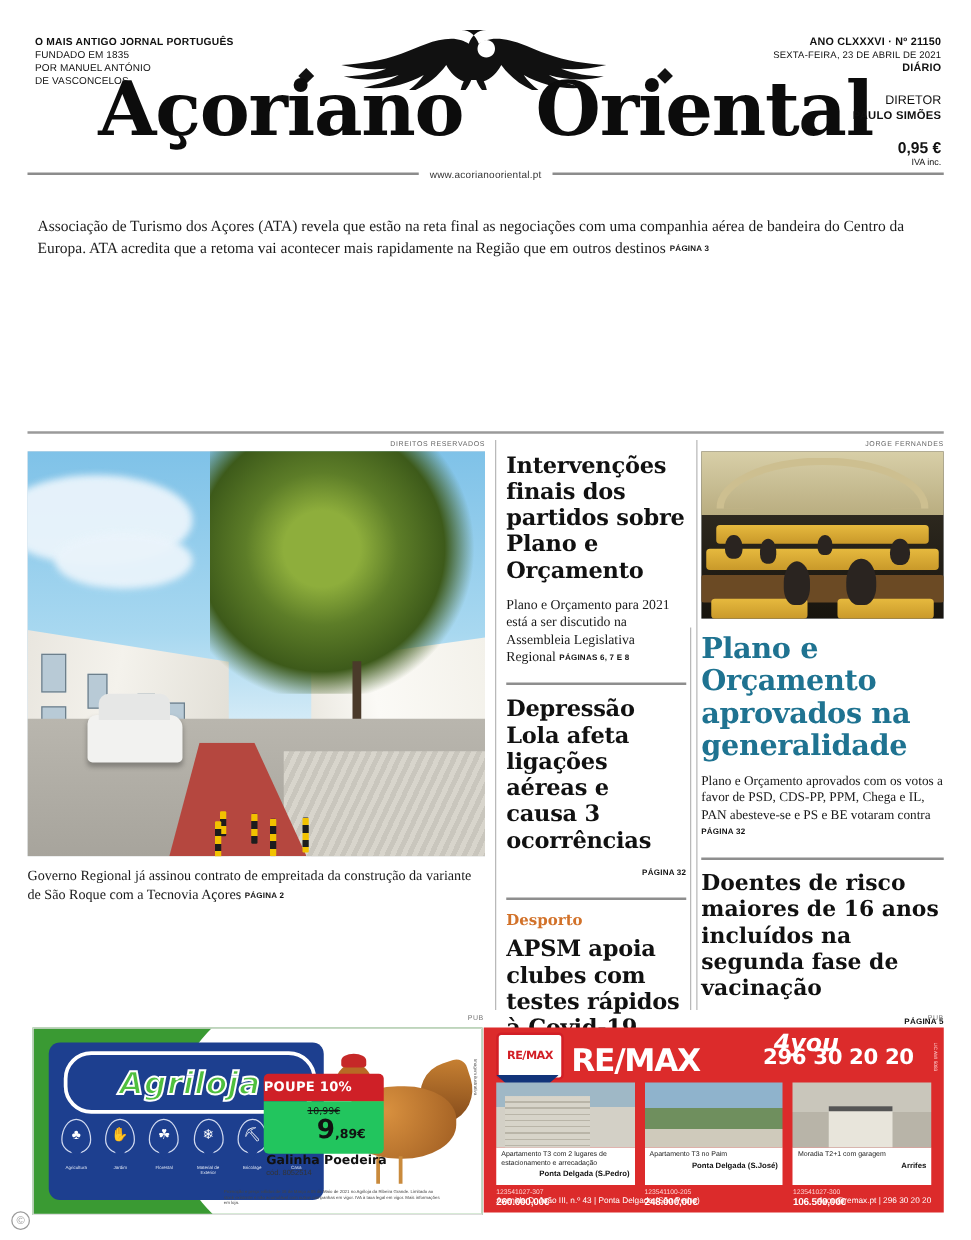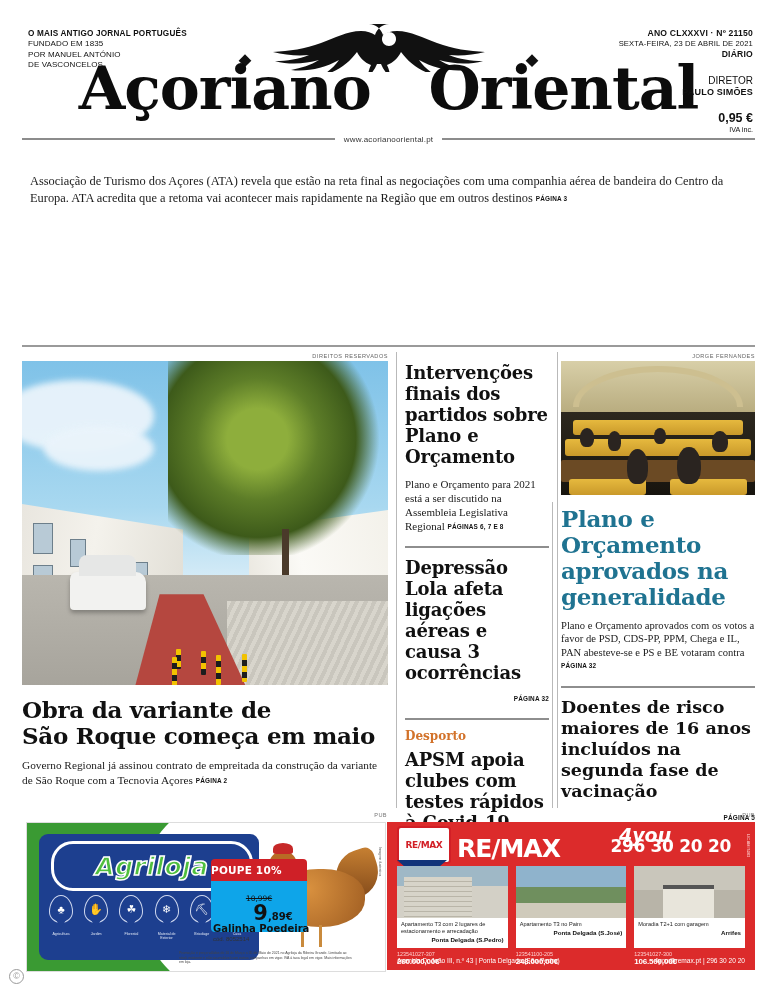--- a/index.html
+++ b/index.html
@@ -128,21 +128,21 @@
   .ag-hen{position:absolute;right:10px;top:20px;width:112px;height:104px;}
   .hen-body{position:absolute;left:10px;top:26px;width:92px;height:58px;background:radial-gradient(circle at 38% 34%,#d9913f,#9e5c21);border-radius:50% 46% 48% 52%;}
   .hen-tail{position:absolute;right:-4px;top:8px;width:44px;height:46px;background:linear-gradient(200deg,#c98233,#7d4518);border-radius:60% 20% 60% 10%;transform:rotate(-18deg);}
   .hen-head{position:absolute;left:6px;top:8px;width:28px;height:28px;background:#b86a25;border-radius:50%;}
   .hen-comb{position:absolute;left:10px;top:0px;width:20px;height:11px;background:#c62828;border-radius:50% 50% 20% 20%;}
   .hen-beak{position:absolute;left:-2px;top:18px;width:11px;height:7px;background:#e8a33d;border-radius:40% 0 0 40%;}
   .hen-leg{position:absolute;bottom:0;width:3px;height:22px;background:#c98a3c;}
   .ag-badge{position:absolute;left:184px;top:36px;width:96px;}
   .ag-poupe{background:#cf2027;color:#fff;font-family:"DejaVu Sans",sans-serif;font-weight:bold;font-size:10.5px;
     padding:5px 0;border-radius:4px 4px 0 0;letter-spacing:.2px;}
-  .ag-price{background:#0ea5e9;border-radius:0 0 4px 4px;text-align:center;padding:13px 0 5px;position:relative;}
+  .ag-price{background:#22c55e;border-radius:0 0 4px 4px;text-align:center;padding:3px 0 5px;position:relative;}
   .ag-old{font-family:"DejaVu Sans",sans-serif;font-size:7.5px;color:#111;text-decoration:line-through;}
   .ag-new{font-family:"DejaVu Sans",sans-serif;font-weight:bold;font-size:21px;color:#111;line-height:20px;margin-left:28px;}
   .ag-new small{font-size:10px;}
   .ag-prod{position:absolute;left:186px;top:100px;font-family:"DejaVu Sans",sans-serif;font-weight:bold;font-size:10px;color:#111;}
   .ag-cod{position:absolute;left:186px;top:113px;font-family:"Liberation Sans",sans-serif;font-size:6px;color:#333;}
   .ag-legal{position:absolute;left:152px;right:30px;bottom:6px;font-family:"Liberation Sans",sans-serif;font-size:3.5px;
     line-height:4.6px;color:#444;}
   .ag-side{position:absolute;right:3px;top:24px;font-family:"Liberation Sans",sans-serif;font-size:3.6px;color:#555;
     writing-mode:vertical-rl;}
 
@@ -251,24 +251,20 @@
         <div class="road"></div>
         <div class="sidewalk"></div>
         <div class="bike"></div>
         <div class="car"></div>
         <div class="bollard" style="left:42%;bottom:5%;height:20px"></div>
         <div class="bollard" style="left:49%;bottom:3%;height:24px"></div>
         <div class="bollard" style="left:53%;bottom:0%;height:30px"></div>
         <div class="bollard" style="left:41%;bottom:-2%;height:34px"></div>
         <div class="bollard" style="left:60%;bottom:1%;height:28px"></div>
       </div>
-      <div class="hl">
-        <span>Obra da variante de</span><br>
-        <span>São Roque começa em maio</span>
-      </div>
       <div class="dek">
         <span>Governo Regional já assinou contrato de empreitada da construção da variante de São Roque com a Tecnovia Açores</span>
         <span class="pg">PÁGINA 2</span>
       </div>
     </div>
 
     <div class="col colB">
       <div class="hl" style="margin-top:10px">Intervenções finais dos partidos sobre Plano e Orçamento</div>
       <div class="dek">
         <span>Plano e Orçamento para 2021 está a ser discutido na Assembleia Legislativa Regional</span>

